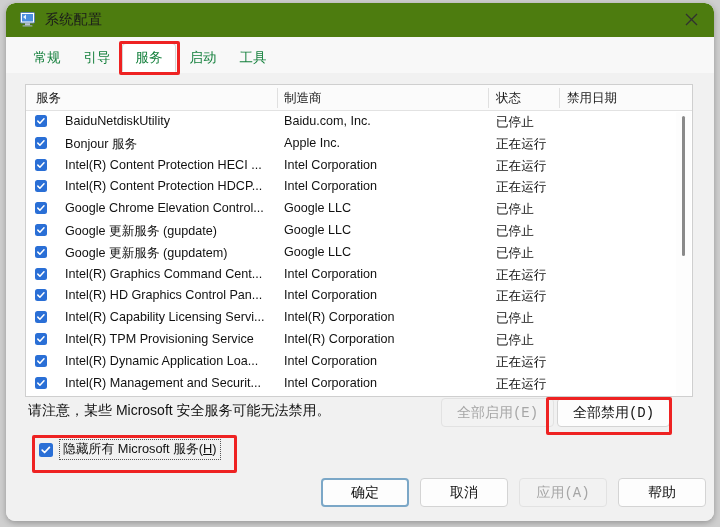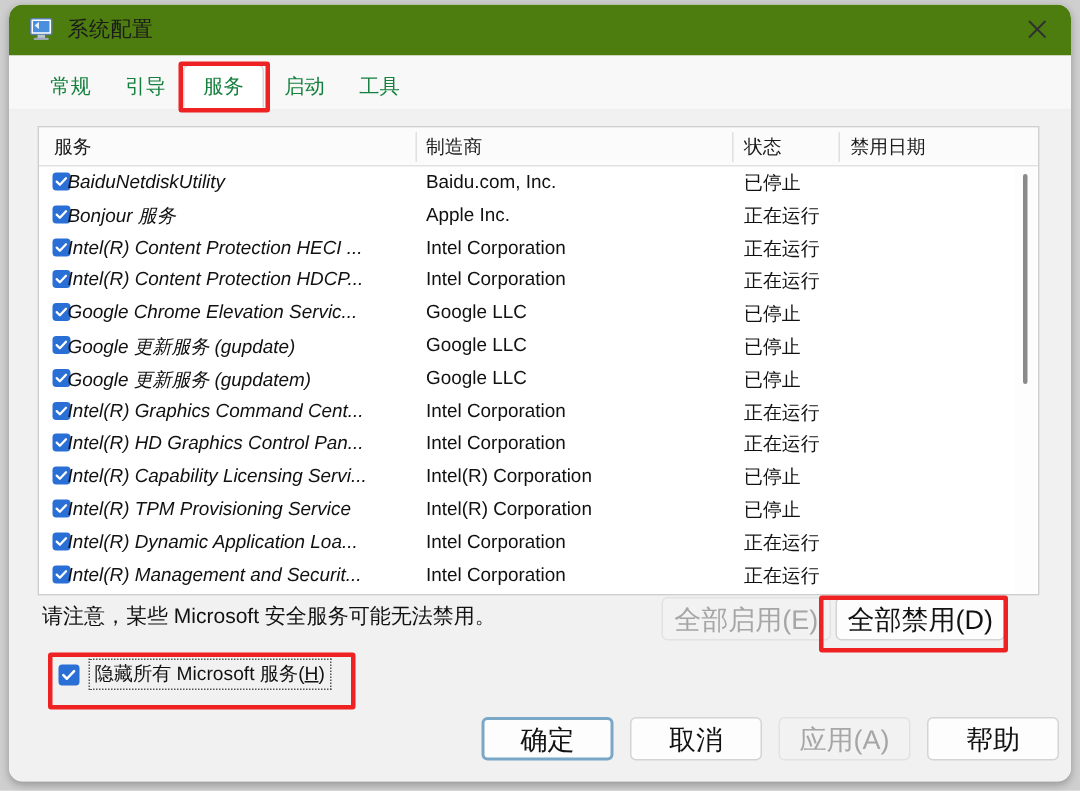--- a/index.html
+++ b/index.html
@@ -155,21 +155,21 @@
   .row .cb {
     position: absolute;
     left: 9px;
     top: 4px;
     width: 12px;
     height: 12px;
     background: #2a6fd6;
     border-radius: 2.5px;
   }
   .row .cb svg { position:absolute; left:1px; top:1px; }
-  .row .c-name { position: absolute; left: 19px; top: 3px; white-space: nowrap; font-style: italic; }
+  .row .c-name { position: absolute; left: 39px; top: 3px; white-space: nowrap; }
   .row .c-mfr  { position: absolute; left: 258px; top: 3px; white-space: nowrap; }
   .row .c-stat { position: absolute; left: 470px; top: 3px; white-space: nowrap; }
   .row .c-date { position: absolute; left: 541px; top: 3px; white-space: nowrap; }
 
   .scrollbar {
     position: absolute;
     right: 1px;
     top: 27px;
     width: 15px;
     height: 284px;
@@ -192,26 +192,26 @@
     top: 329px;
     font-size: 14px;
     color: #111;
   }
   .btn {
     position: absolute;
     box-sizing: border-box;
     background: #fdfdfd;
     border: 1px solid #d4d4d4;
     border-radius: 4px;
-    font-size: 18px;
+    font-size: 14px;
     color: #121212;
     display: flex;
     align-items: center;
     justify-content: center;
-    font-family: Liberation Sans, sans-serif;
+    font-family: Liberation Mono, monospace;
   }
   .btn.disabled {
     background: #f2f2f2;
     border-color: #e2e2e2;
     color: #a6a6a6;
   }
   .btn.focused {
     border: 2px solid #7ba7c7;
   }
 
@@ -364,21 +364,21 @@
             <span class="c-mfr">Intel Corporation</span>
             <span class="c-stat">正在运行</span>
             <span class="c-date"></span>
           </div>
           <div class="row">
             <span class="cb">
               <svg width="10" height="10" viewBox="0 0 10 10">
                 <path d="M1.8 5.1 L3.9 7.2 L8.0 2.8" fill="none" stroke="#ffffff" stroke-width="1.5" stroke-linecap="round" stroke-linejoin="round"></path>
               </svg>
             </span>
-            <span class="c-name">Google Chrome Elevation Servic...</span>
+            <span class="c-name">Google Chrome Elevation Control...</span>
             <span class="c-mfr">Google LLC</span>
             <span class="c-stat">已停止</span>
             <span class="c-date"></span>
           </div>
           <div class="row">
             <span class="cb">
               <svg width="10" height="10" viewBox="0 0 10 10">
                 <path d="M1.8 5.1 L3.9 7.2 L8.0 2.8" fill="none" stroke="#ffffff" stroke-width="1.5" stroke-linecap="round" stroke-linejoin="round"></path>
               </svg>
             </span>

